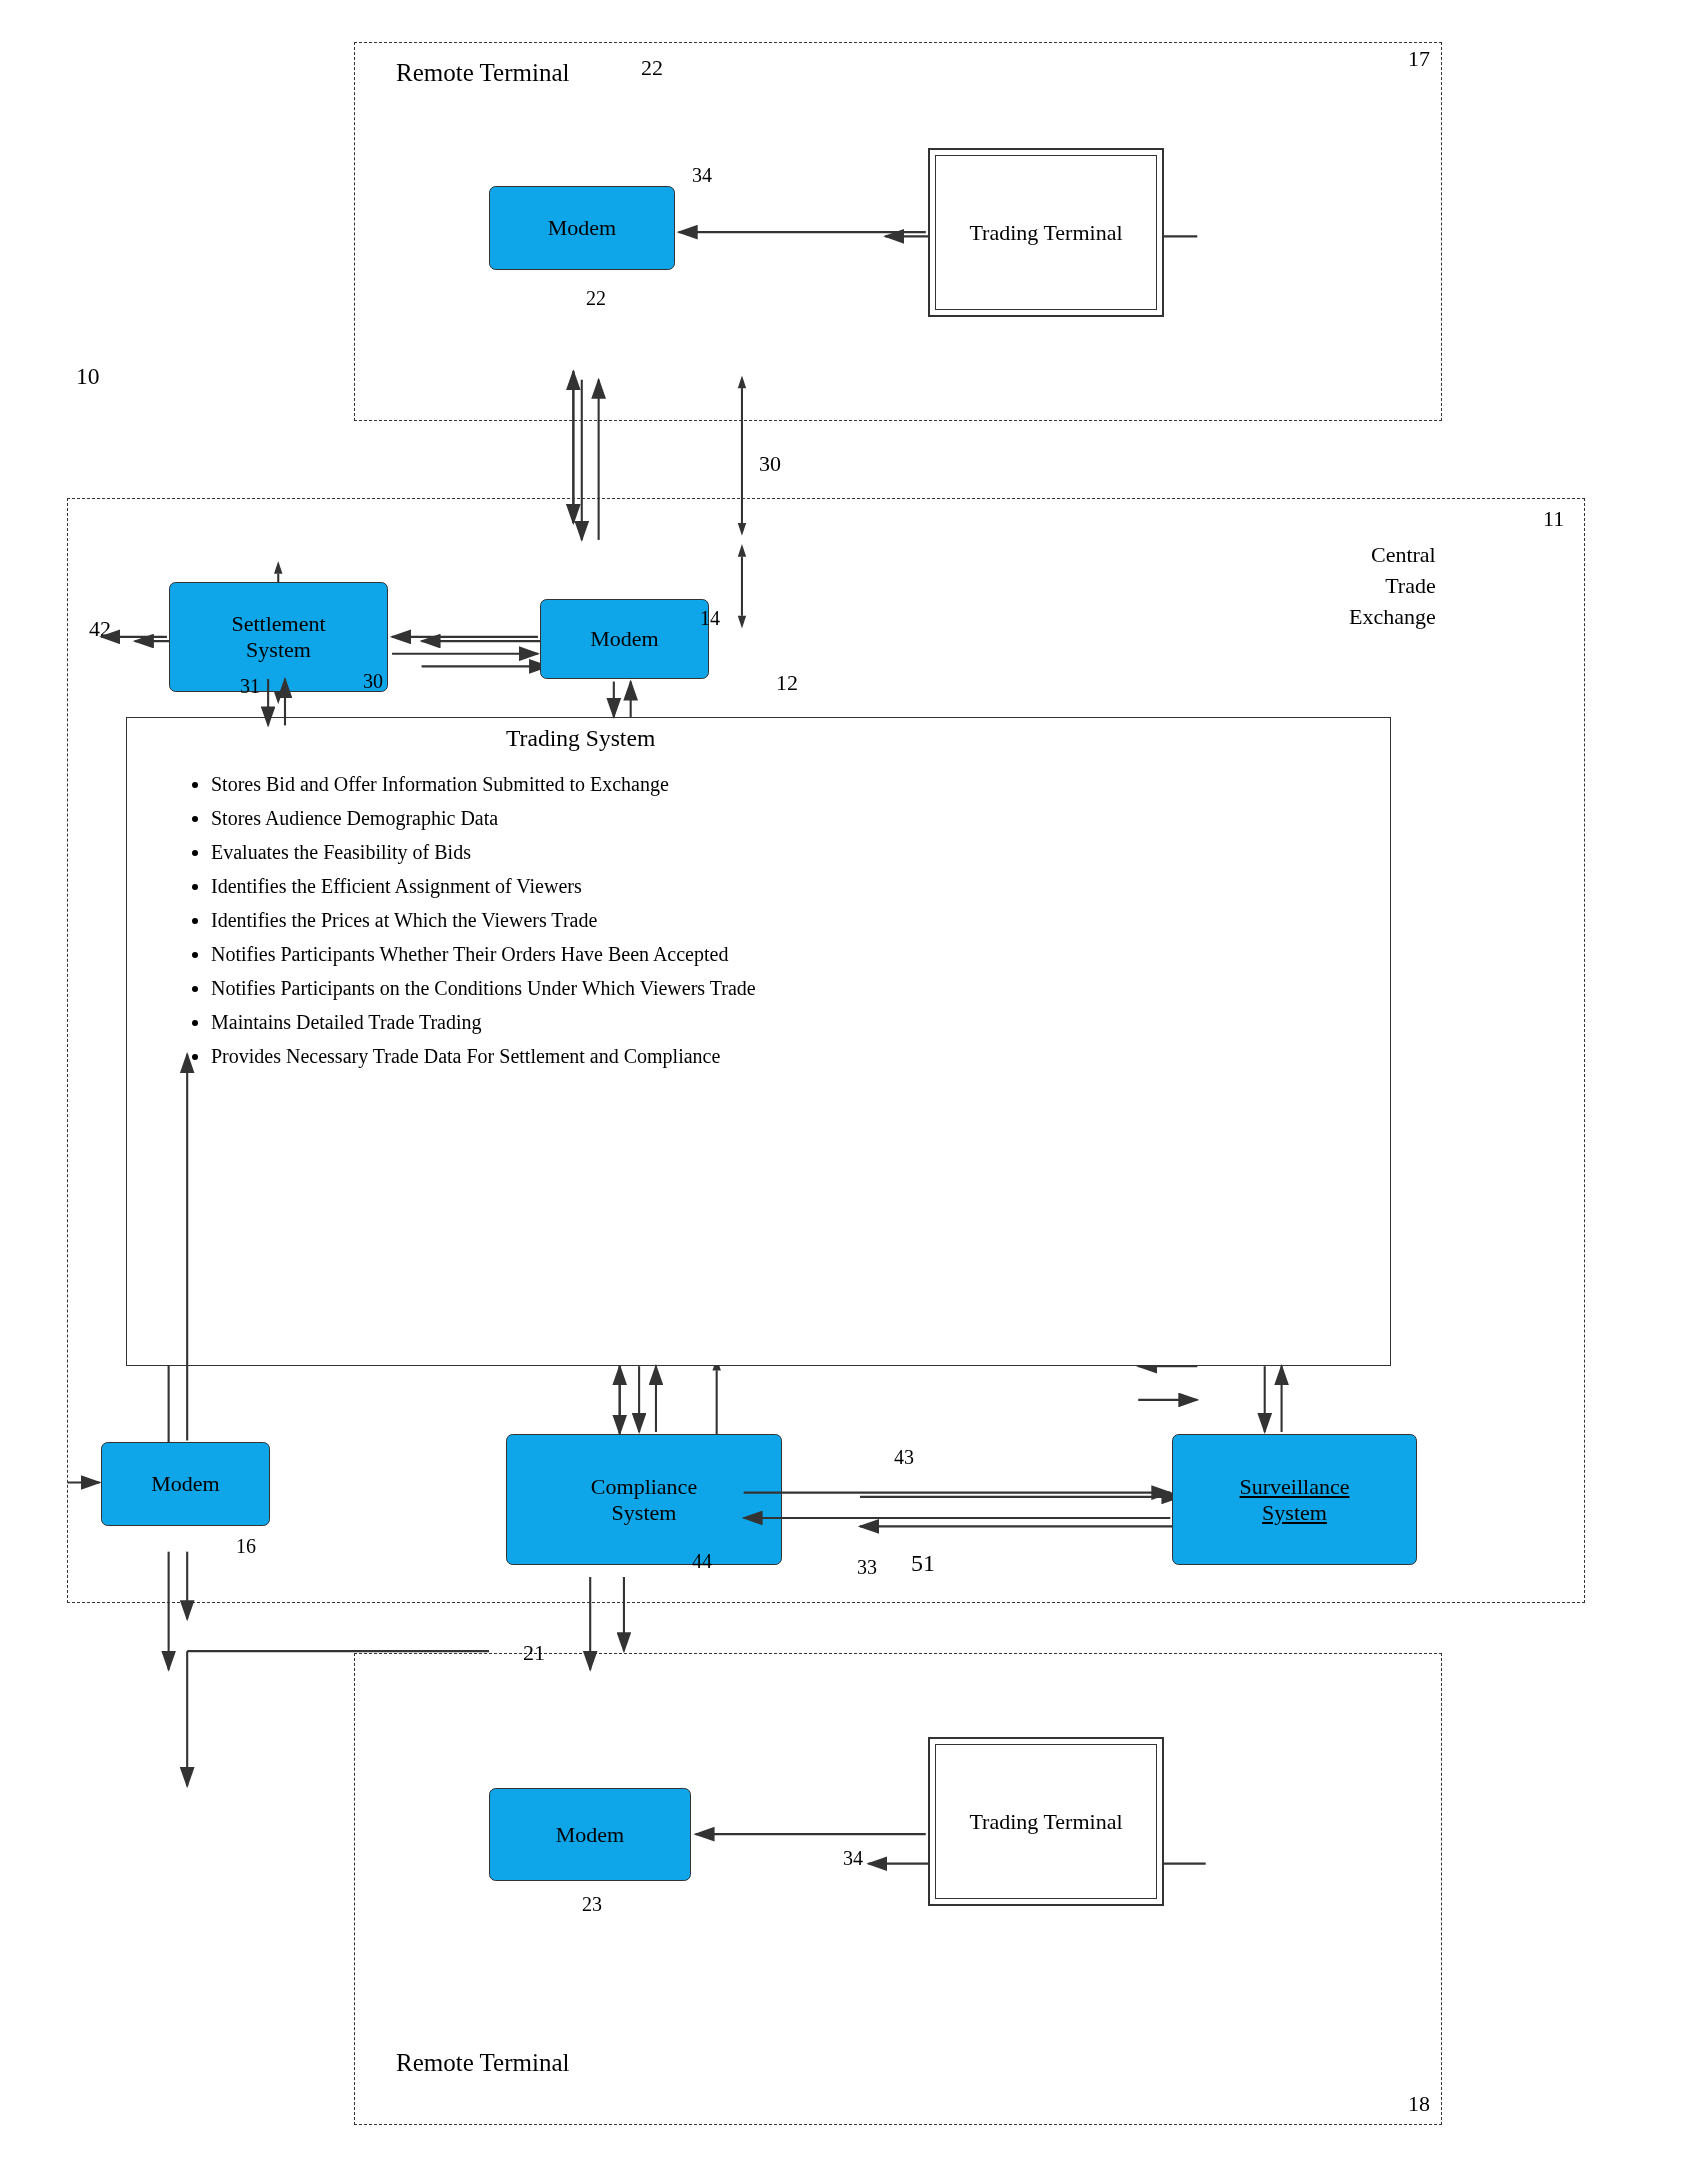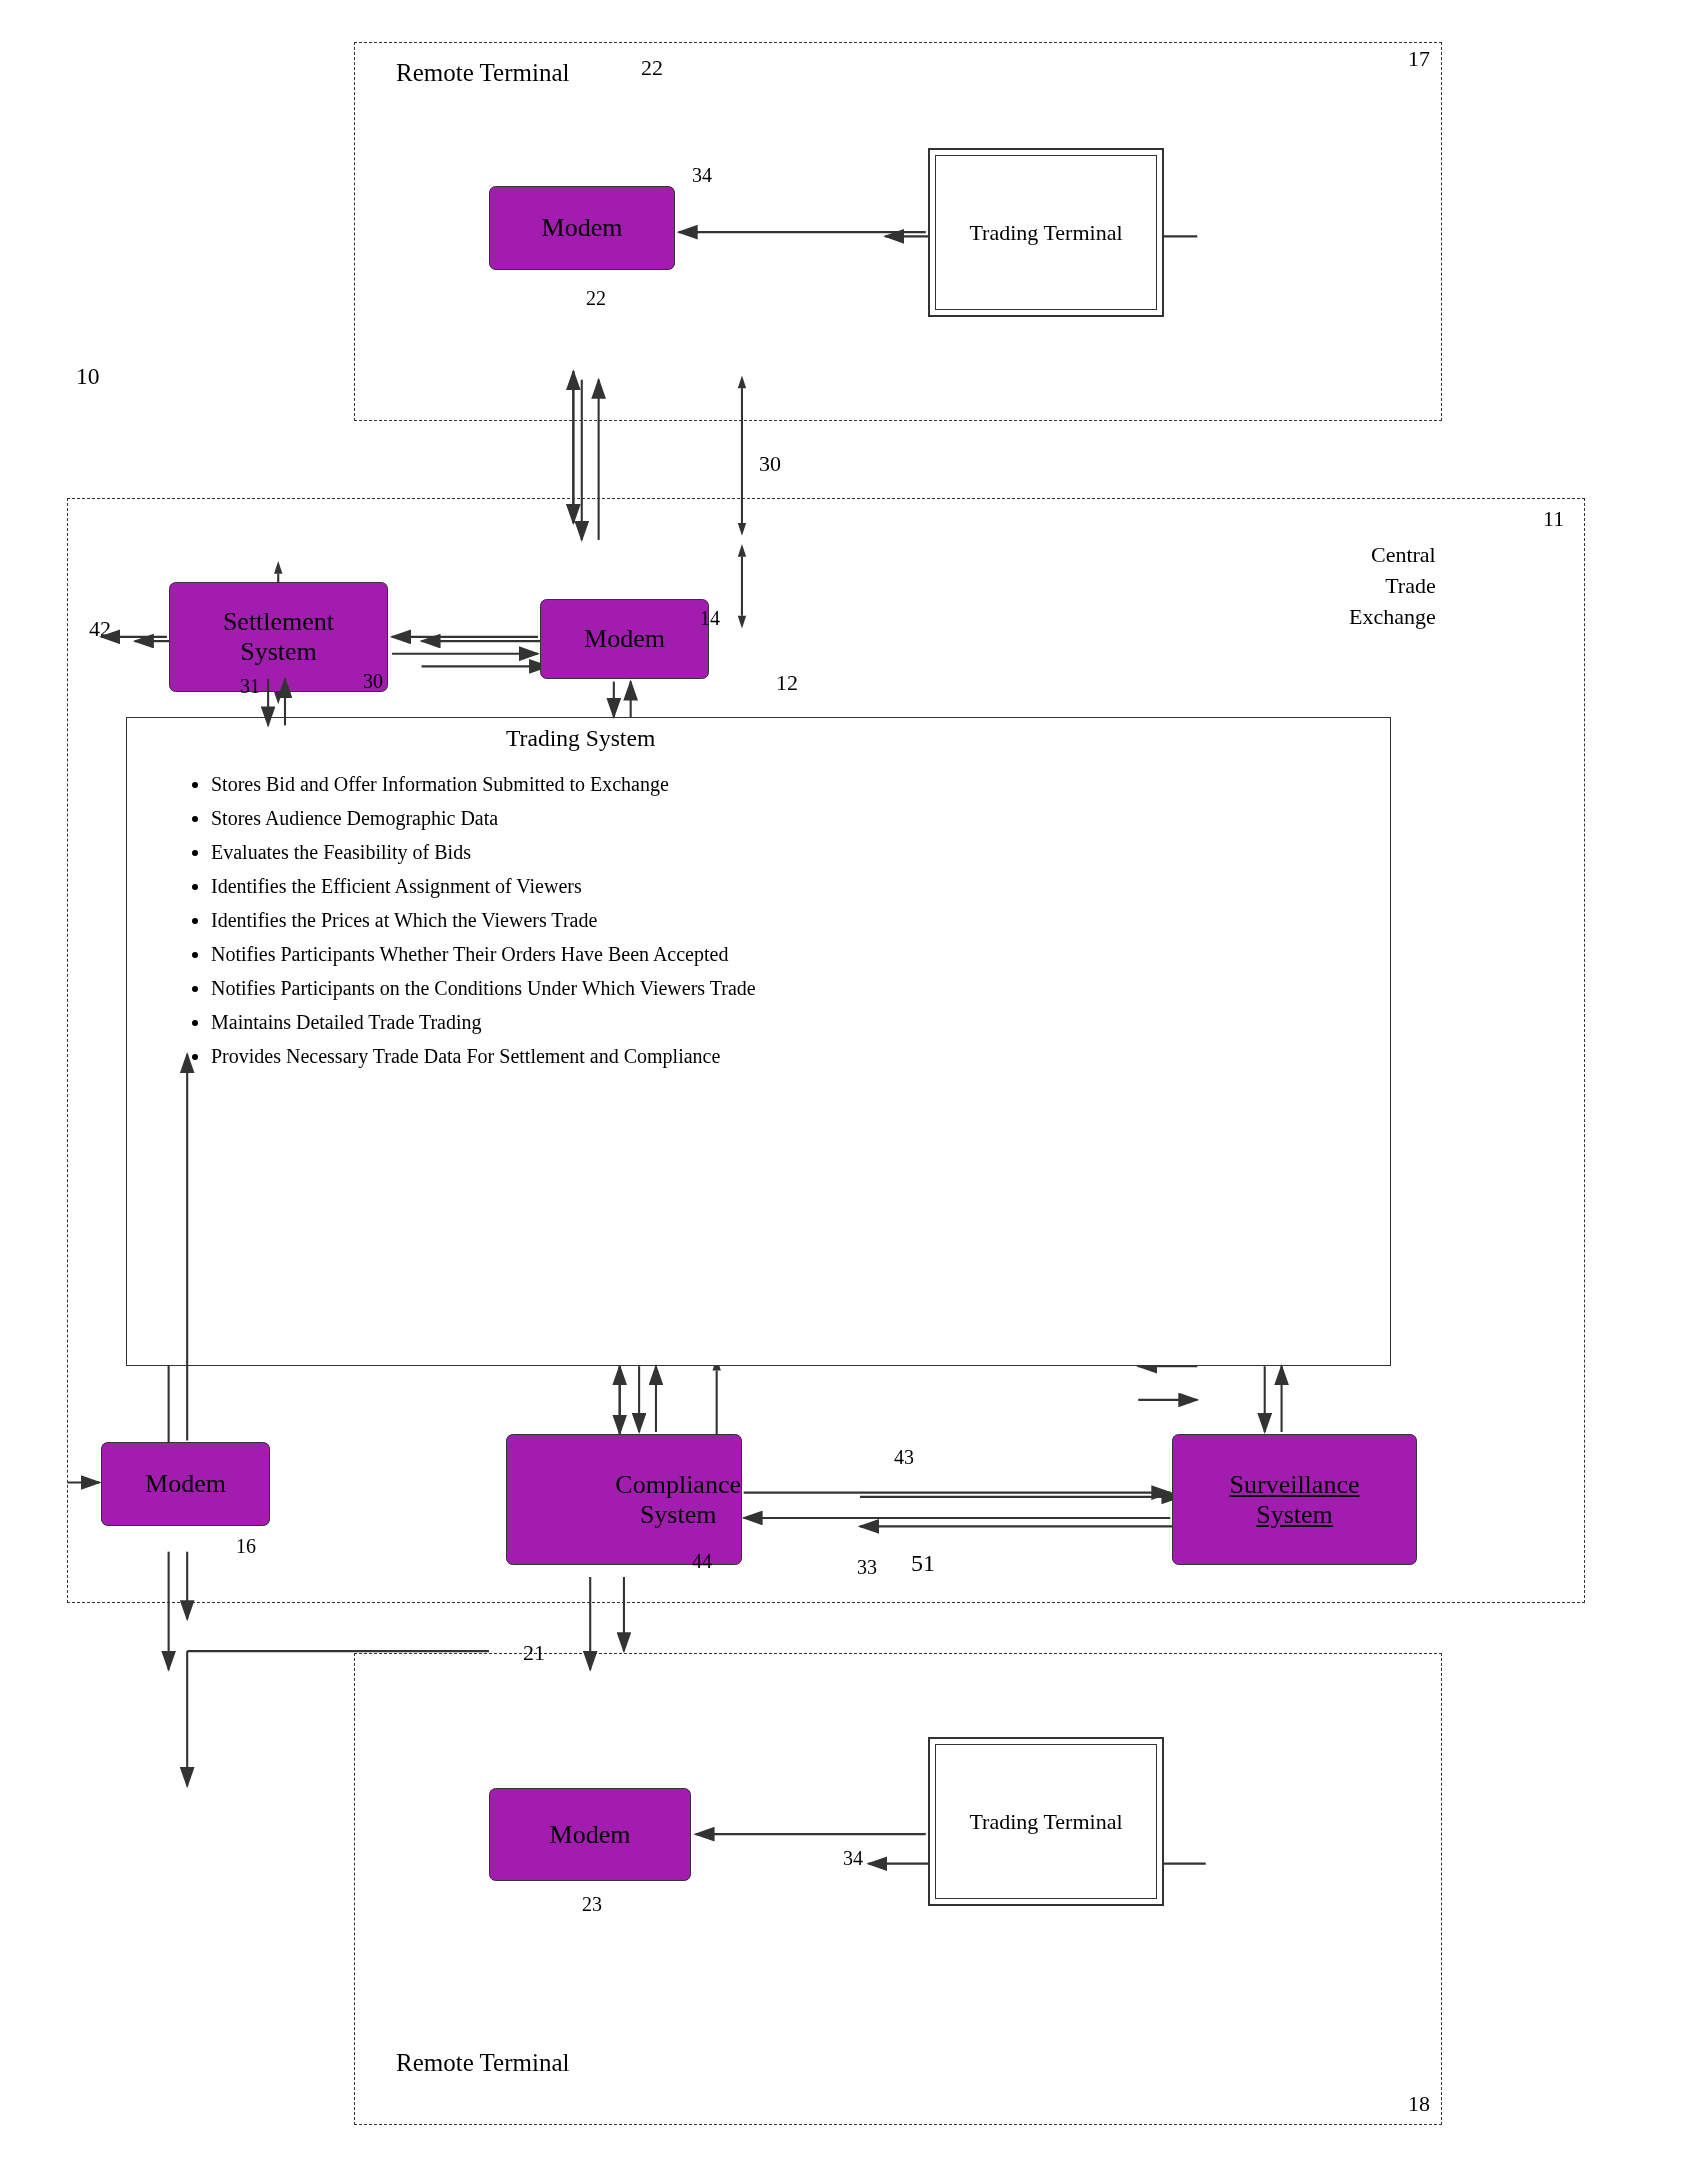--- a/index.html
+++ b/index.html
@@ -29,26 +29,26 @@
     .solid-box {
       position: absolute;
       border: 1.7px solid #333;
       background: #fff;
     }
 
     .rounded-box {
       position: absolute;
       border: 1.7px solid #333;
       border-radius: 6.7px;
-      background: #a21caf;
+      background: #0ea5e9;
       display: flex;
       align-items: center;
       justify-content: center;
       text-align: center;
-      font-size: 26px;
+      font-size: 22px;
     }
 
     .label {
       position: absolute;
       font-size: 22px;
       font-weight: normal;
       color: #000;
       background: transparent;
     }
 
@@ -202,21 +202,21 @@
       <li>Maintains Detailed Trade Trading</li>
       <li>Provides Necessary Trade Data For Settlement and Compliance</li>
     </ul>
   </div>
 
   <div class="rounded-box" style="left:101px; top:1442px; width:169px; height:84px;">
     <span>Modem</span>
   </div>
   <div class="label" style="left:236px; top:1535px; font-size:20px;">16</div>
 
-  <div class="rounded-box" style="left:506px; top:1434px; width:236px; height:131px;justify-content:flex-end;">
+  <div class="rounded-box" style="left:506px; top:1434px; width:276px; height:131px;">
     <span style="white-space:pre-line; text-align:center;">Compliance
 System</span>
   </div>
   <div class="label" style="left:692px; top:1550px; font-size:20px;">44</div>
   <div class="label" style="left:894px; top:1446px; font-size:20px;">43</div>
   <div class="label" style="left:857px; top:1556px; font-size:20px;">33</div>
   <div class="label" style="left:911px; top:1550px; font-size:24px;">51</div>
 
   <div class="rounded-box" style="left:1172px; top:1434px; width:245px; height:131px;">
     <span style="white-space:pre-line; text-align:center;text-decoration:underline;">Surveillance

